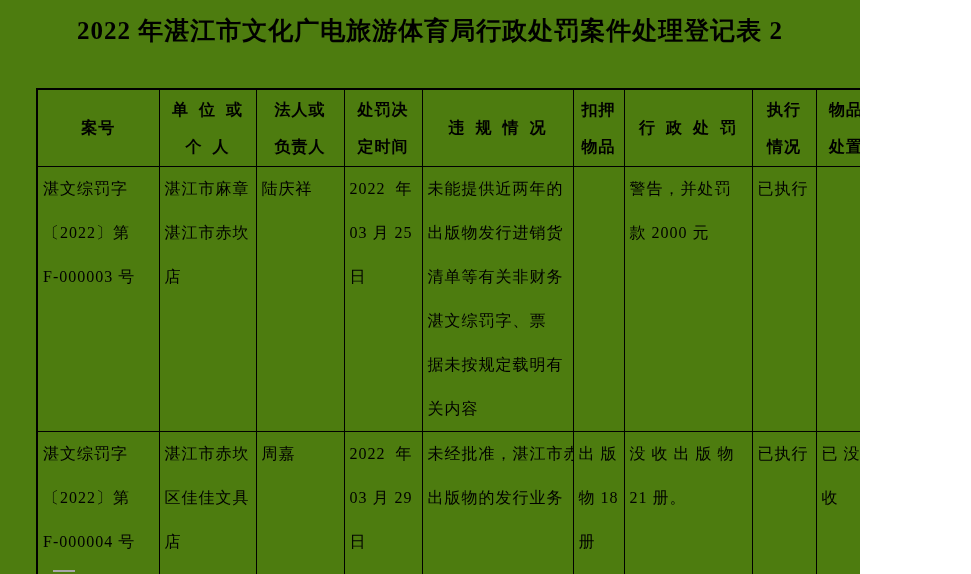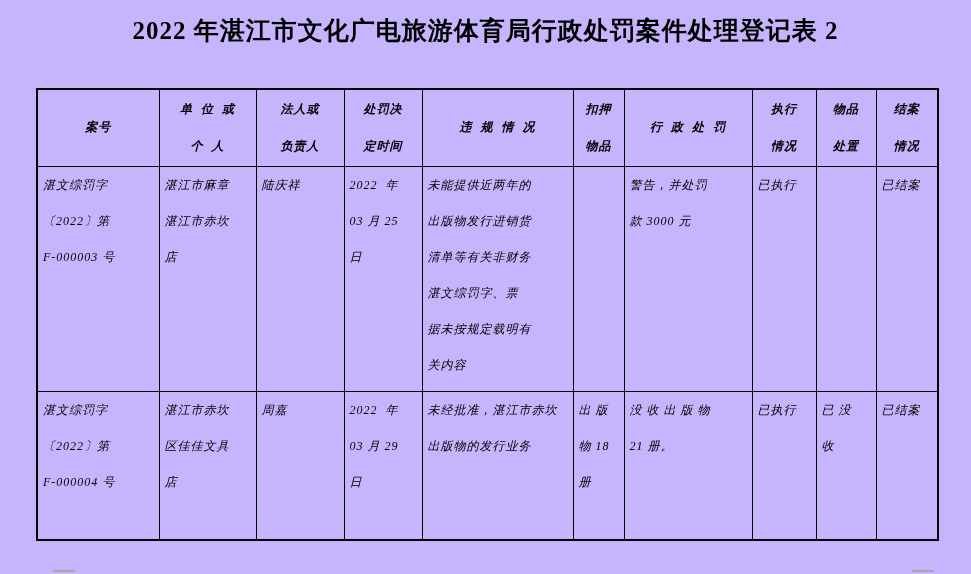--- a/index.html
+++ b/index.html
@@ -3,23 +3,23 @@
 <meta charset="utf-8">
 <style>
   html, body { margin: 0; padding: 0; }
   body {
     font-family: "Liberation Serif", "DejaVu Serif", serif;
     color: #000000;
     background: #ffffff;
   }
   .page {
     position: relative;
-    width: 971px;
+    width: 860px;
     height: 574px;
-    background: #c4b5fd;
+    background: #4d7c0f;
     overflow: hidden;
   }
   .title {
     position: absolute;
     top: 14px;
     left: 0;
     width: 100%;
     margin: 0;
     text-align: center;
     font-size: 25px;
@@ -32,37 +32,36 @@
     left: 36px;
     top: 88px;
     width: 902px;
     table-layout: fixed;
     border-collapse: collapse;
     border: 2px solid #000000;
   }
   .reg-table th, .reg-table td {
     border: 1px solid #000000;
     padding: 0 5px;
-    font-size: 12px;
+    font-size: 16px;
     font-weight: normal;
     white-space: pre;
     overflow: hidden;
     letter-spacing: 1px;
-    font-style: italic;
   }
   .reg-table th {
     font-weight: bold;
     text-align: center;
     vertical-align: middle;
     line-height: 37px;
   }
   .reg-table td {
     text-align: left;
     vertical-align: top;
-    line-height: 36px;
+    line-height: 44px;
   }
   tr.header-row { height: 77px; }
   tr.row-1 { height: 225px; }
   tr.row-2 { height: 149px; }
   .al-c { text-align: center; }
   .ls0 { letter-spacing: 0; }
   .ls2 { letter-spacing: 2px; }
   .ls3 { letter-spacing: 3px; }
   .margin-mark {
     position: absolute;
@@ -128,21 +127,21 @@
 03 月 25
 日</td>
         <td class="ls2">未能提供近两年的
 出版物发行进销货
 清单等有关非财务
 湛文综罚字、票
 据未按规定载明有
 关内容</td>
         <td></td>
         <td class="ls3">警告，并处罚
-款 3000 元</td>
+款 2000 元</td>
         <td>已执行</td>
         <td></td>
         <td>已结案</td>
       </tr>
       <tr class="row-2">
         <td>湛文综罚字
 〔2022〕第
 F-000004 号</td>
         <td>湛江市赤坎
 区佳佳文具

